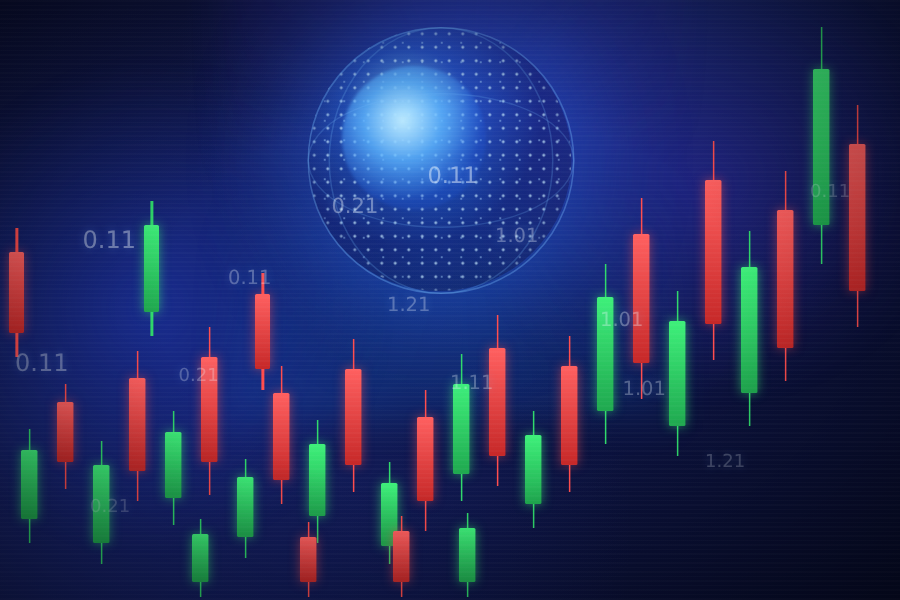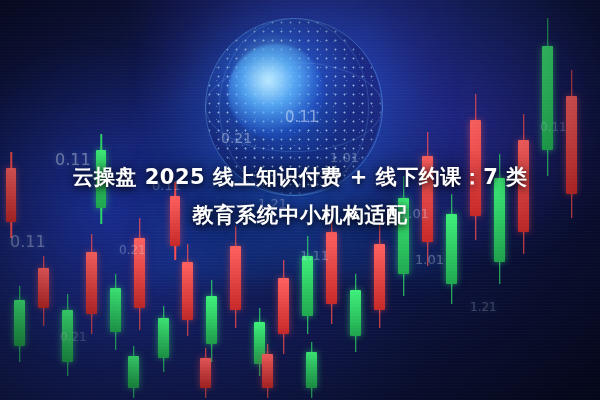--- a/index.html
+++ b/index.html
@@ -311,18 +311,14 @@
       <div class="num" style="left: 300px; top: 248px; font-size: 13px; opacity: 0.5;">1.11</div>
       <div class="num" style="left: 415px; top: 252px; font-size: 13px; opacity: 0.5;">1.01</div>
       <div class="num" style="left: 540px; top: 120px; font-size: 12px; opacity: 0.4;">0.11</div>
       <div class="num" style="left: 470px; top: 300px; font-size: 12px; opacity: 0.4;">1.21</div>
       <div class="num" style="left: 60px; top: 330px; font-size: 12px; opacity: 0.38;">0.21</div>
     </div>
 
   <div class="scan"></div>
   <div class="vignette"></div>
 
-  <div class="headline">
-    <span class="line line1">云操盘 2025 线上知识付费 + 线下约课：7 类</span>
-    <span class="line line2">教育系统中小机构适配</span>
-  </div>
 
 </div>
 
 </body></html>

